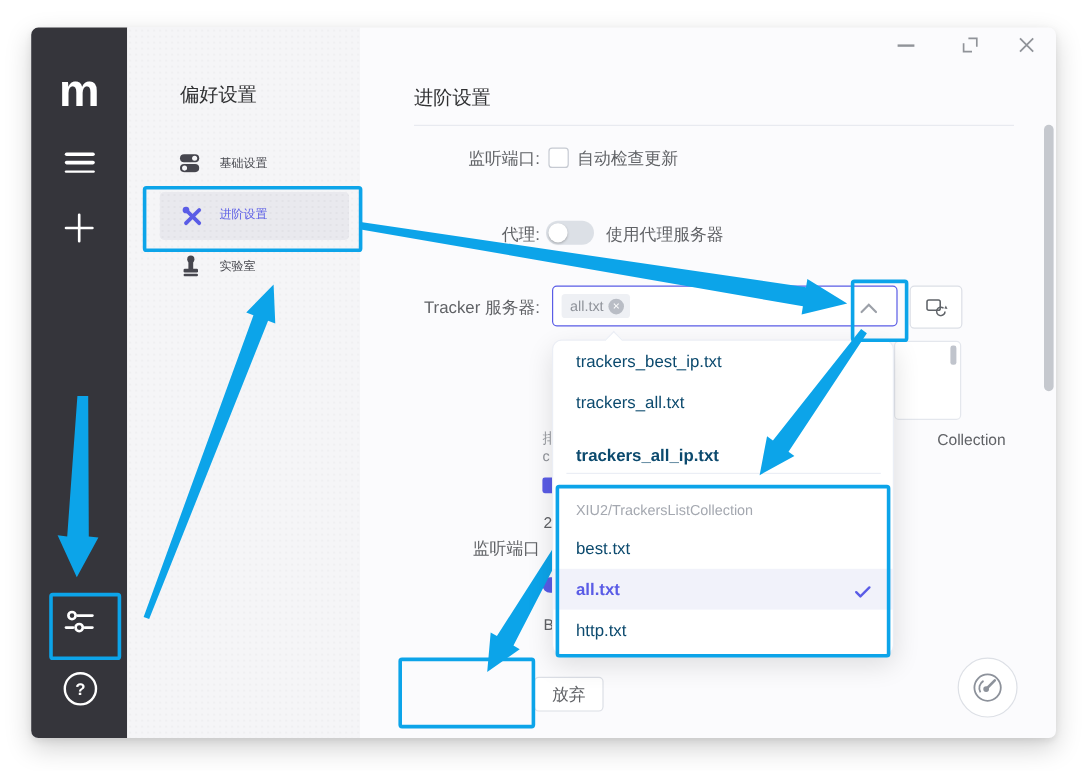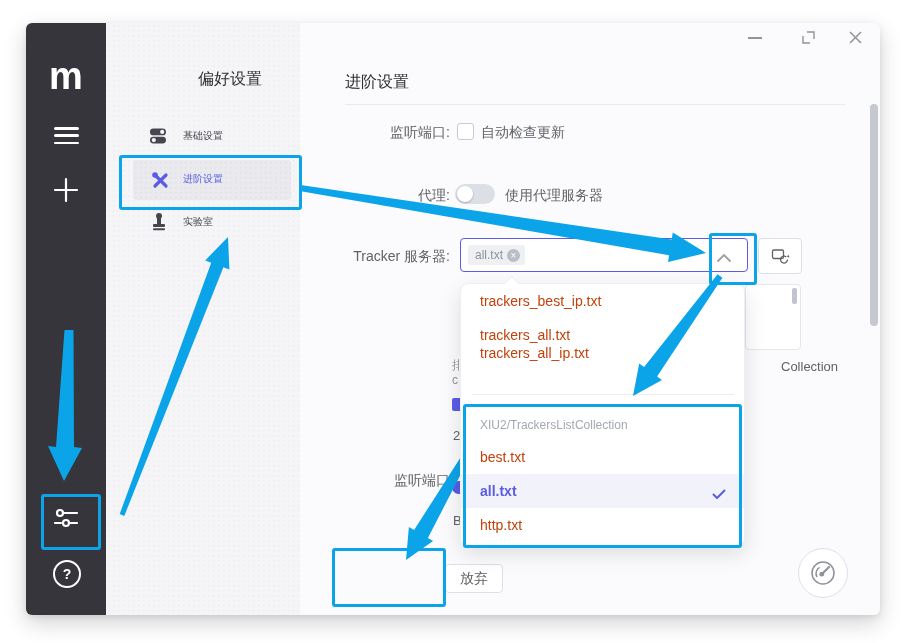--- a/index.html
+++ b/index.html
@@ -17,21 +17,21 @@
   .logo{left:46px;top:57px;width:40px;text-align:center;color:#fff;font-size:38px;line-height:38px;font-weight:700;}
   .navlines{left:54px;top:127px;width:25px;}
   .navlines span{display:block;height:2.5px;background:#fff;border-radius:2px;margin-bottom:4.8px;}
   .icon-btn{display:flex;align-items:center;justify-content:center;}
   .help-circle{left:53px;top:560px;width:24px;height:24px;border:2px solid #fff;border-radius:50%;
                color:#fff;font-size:14px;font-weight:700;text-align:center;line-height:24px;}
 
   .winctl{color:#909399;}
 
   
-  .prefs-title{left:150px;top:69px;font-size:16px;color:#303133;margin-left:48px;}
+  .prefs-title{left:150px;top:69px;font-size:16px;color:#303133;}
   .pref-item-label{font-size:10px;color:#45464d;}
   .active-item-bg{left:133px;top:160px;width:158px;height:40px;background:#e9e9ee;border-radius:4px;
                   background-image:radial-gradient(rgba(0,0,0,.03) 1px,transparent 1px);background-size:5px 5px;}
   .purple-text{color:#5a5ce6;}
 
   
   .main-title{left:345px;top:72px;font-size:16px;color:#303133;}
   .divider{left:345px;top:104px;width:500px;height:1px;background:#e8eaf0;}
   .scroll-thumb{left:870px;top:104px;width:8px;height:222px;background:#c5c8ce;border-radius:4px;}
 
@@ -63,21 +63,21 @@
   .discard-btn{left:445px;top:564px;width:58px;height:29px;background:#fff;border:1px solid #dcdfe6;border-radius:4px;
                color:#606266;font-size:14px;display:flex;align-items:center;justify-content:center;box-sizing:border-box;}
   .engine-btn{left:798px;top:548px;width:48px;height:48px;border:1px solid #dde0e6;border-radius:50%;
               display:flex;align-items:center;justify-content:center;background:#fff;}
 
   
   .dropdown{left:460px;top:283px;width:285px;height:263px;background:#fff;border:1px solid #ebeef5;border-radius:8px;
             box-shadow:0 8px 22px rgba(0,0,0,.12);z-index:10;box-sizing:border-box;}
   .dd-caret{left:506px;top:278px;width:10px;height:10px;background:#fff;border-left:1px solid #ebeef5;
             border-top:1px solid #ebeef5;transform:rotate(45deg);z-index:11;}
-  .dd-item{left:461px;width:283px;height:34px;line-height:34px;padding-left:19px;font-size:14px;color:#c2410c;
+  .dd-item{left:461px;width:283px;height:34px;line-height:34px;padding-left:19px;font-size:14px;color:#0c4a6e;
            z-index:12;box-sizing:border-box;}
   .dd-divider{left:472px;top:394px;width:262px;height:1px;background:#ebeef5;z-index:12;}
   .dd-group{left:461px;top:412px;width:328px;height:26px;line-height:26px;padding-left:19px;font-size:12px;
             color:#a4a8b0;z-index:12;box-sizing:border-box;}
   .dd-selected{background:#f1f2fa;color:#5a5ce6;font-weight:700;}
   .dd-check{left:712px;top:486px;z-index:13;}
 
   
   .ann-box{border:3px solid #0ca4e9;border-radius:3px;z-index:30;}
   .arrows{left:0;top:0;z-index:31;pointer-events:none;}
@@ -198,42 +198,42 @@
       <span class="tthumb"></span>
     </div>
   <div class="abs frag-text" style="left:744px;top:359px;margin-left:37px;">Collection</div>
   <div class="abs frag-small" style="left:452px;top:357px;">排</div>
   <div class="abs frag-small" style="left:452px;top:373px;">c</div>
   <div class="abs frag-pill"></div>
   <div class="abs frag-text" style="left:453px;top:428px;width:7px;overflow:hidden;">2</div>
   <div class="abs frag-dot"></div>
   <div class="abs frag-text" style="left:453px;top:513px;width:7px;overflow:hidden;">B</div>
 
-  <div class="abs flabel" style="top:472px;">监听端口</div>
+  <div class="abs flabel" style="top:449px;">监听端口</div>
 
   <div class="abs discard-btn">放弃</div>
 
   <div class="abs engine-btn">
     <svg width="28" height="28" fill="none" stroke="#8d929b" stroke-width="1.5">
       <circle cx="14" cy="14" r="11"></circle>
       <path d="M8 18 a7 7 0 0 1 2.6 -9.6"></path>
       <path d="M13.5 14.5 L20 8" stroke-width="2.2" stroke-linecap="round"></path>
       <circle cx="12.8" cy="15.2" r="2.4" fill="#8d929b" stroke="none"></circle>
     </svg>
   </div>
 
   <svg class="abs arrow-under" width="906" height="643">
     <polygon points="471.4,440.5 414.1,530 408.9,527 406,560 433.1,541 427.9,538 476.6,443.5" fill="#0ca4e9"></polygon>
   </svg>
 
   <div class="abs dd-caret"></div>
   <div class="abs dropdown"></div>
   <div class="abs dd-item" style="top:284px;">trackers_best_ip.txt</div>
   <div class="abs dd-item" style="top:318px;">trackers_all.txt</div>
-  <div class="abs dd-item" style="top:336px;">trackers_all_ip.txt</div>
+  <div class="abs dd-item" style="top:362px;font-weight:bold;">trackers_all_ip.txt</div>
   <div class="abs dd-divider"></div>
   <div class="abs dd-group">XIU2/TrackersListCollection</div>
   <div class="abs dd-item" style="top:440px;">best.txt</div>
   <div class="abs dd-item dd-selected" style="top:474px;">all.txt</div>
   <div class="abs dd-check">
     <svg width="14" height="11">
         <path d="M1.5 5.5 L5 9 L12.5 1.5" fill="none" stroke="#5a5ce6" stroke-width="2" stroke-linecap="round" stroke-linejoin="round"></path>
       </svg>
   </div>
   <div class="abs dd-item" style="top:508px;">http.txt</div>

